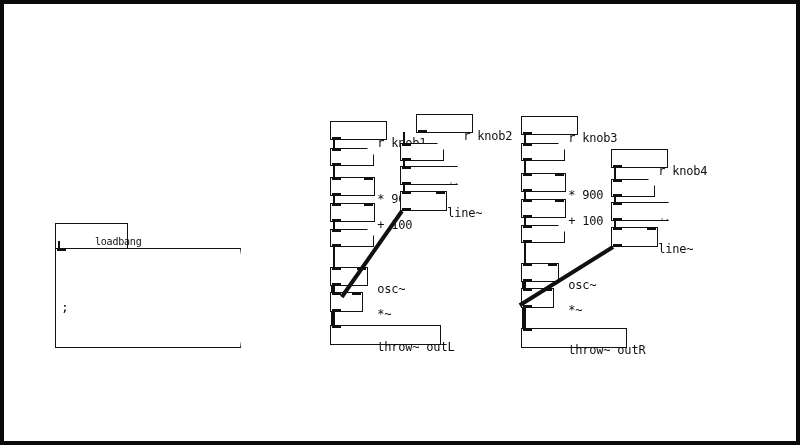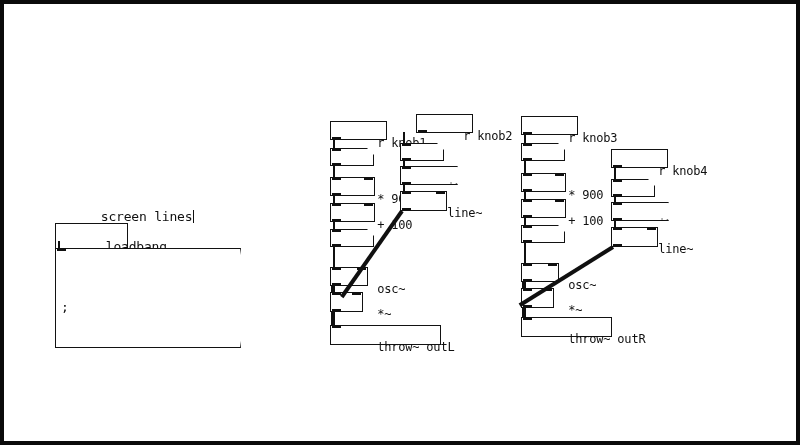--- a/index.html
+++ b/index.html
@@ -113,25 +113,22 @@
   }
   .vcord.thin   { width: 2px; }
   .vcord.signal { width: 4px; }
 </style>
 </head>
 <body>
 
 <div id="pd-window">
   <div id="pd-canvas">
 
-    <div class="pd-node pd-comment" style="left:51px; top:192px; font-size:13px;">
-      <span>screen lines</span><span class="caret"></span>
-    </div>
-
-    <div class="pd-node pd-obj" style="left:51px; top:219px; width:73px; height:32px; font-size:13px;">
+
+    <div class="pd-node pd-obj" style="left:51px; top:219px; width:73px; height:32px; font-size:10px;">
       <span>loadbang</span>
       <span class="nub out l"></span>
     </div>
 
     <div class="vcord thin" style="left:54px; top:237px; height:9px;"></div>
 
     <div class="pd-node pd-msg" style="left:51px; top:244px; width:186px; height:100px; font-size:13px; line-height:15.6px; padding:3px 8px 3px 5px;">
       <span class="nub in l"></span>
       <div>;</div>
       <div>screenLine1 Basic Synth;</div>
@@ -272,21 +269,21 @@
     <div class="vcord signal" style="left:518px; top:277px; height:8px;"></div>
 
     <div class="pd-node pd-obj" style="left:517px; top:284px; width:33px; height:20px;">
       <span>*~</span>
       <span class="nub in l"></span>
       <span class="nub in r"></span>
       <span class="nub out l"></span>
     </div>
     <div class="vcord signal" style="left:518px; top:303px; height:26px;"></div>
 
-    <div class="pd-node pd-obj" style="left:517px; top:313px; width:91px; height:20px;">
+    <div class="pd-node pd-obj" style="left:517px; top:324px; width:106px; height:20px;">
       <span>throw~ outR</span>
       <span class="nub in l"></span>
     </div>
 
     <div class="pd-node pd-obj" style="left:607px; top:145px; width:57px; height:19px;">
       <span>r knob4</span>
       <span class="nub out l"></span>
     </div>
     <div class="vcord thin" style="left:610px; top:163px; height:13px;"></div>
 

